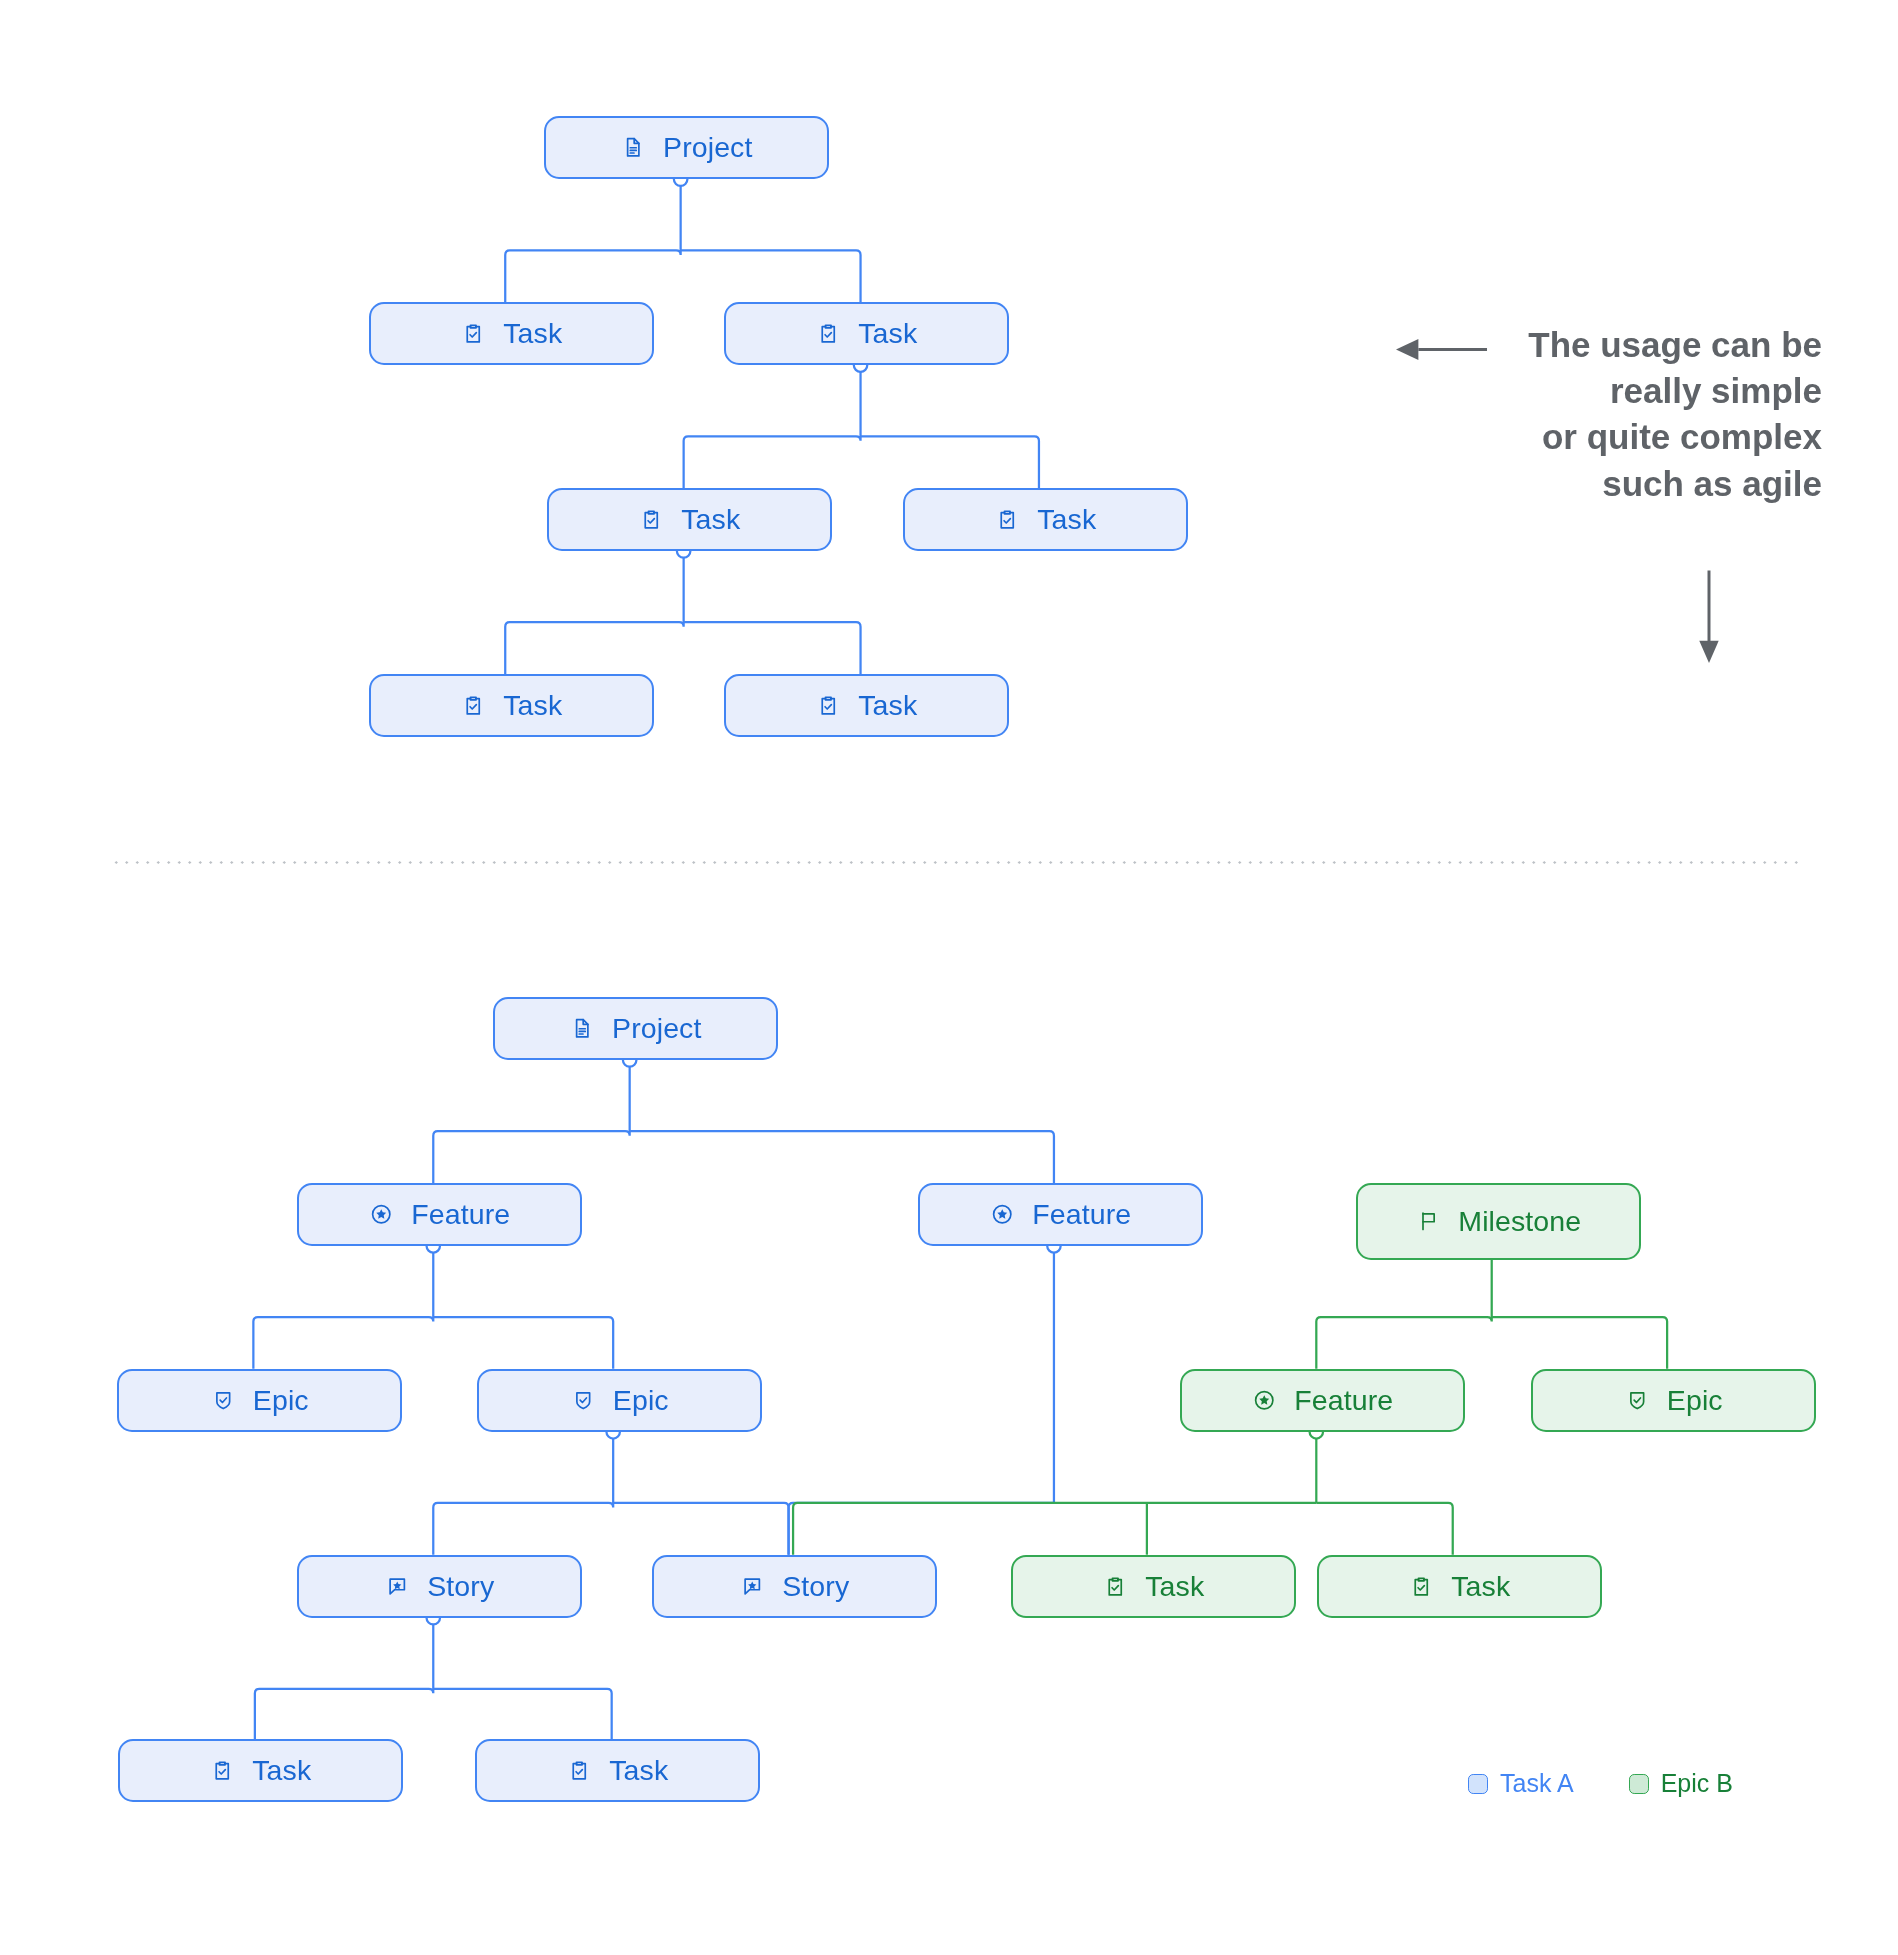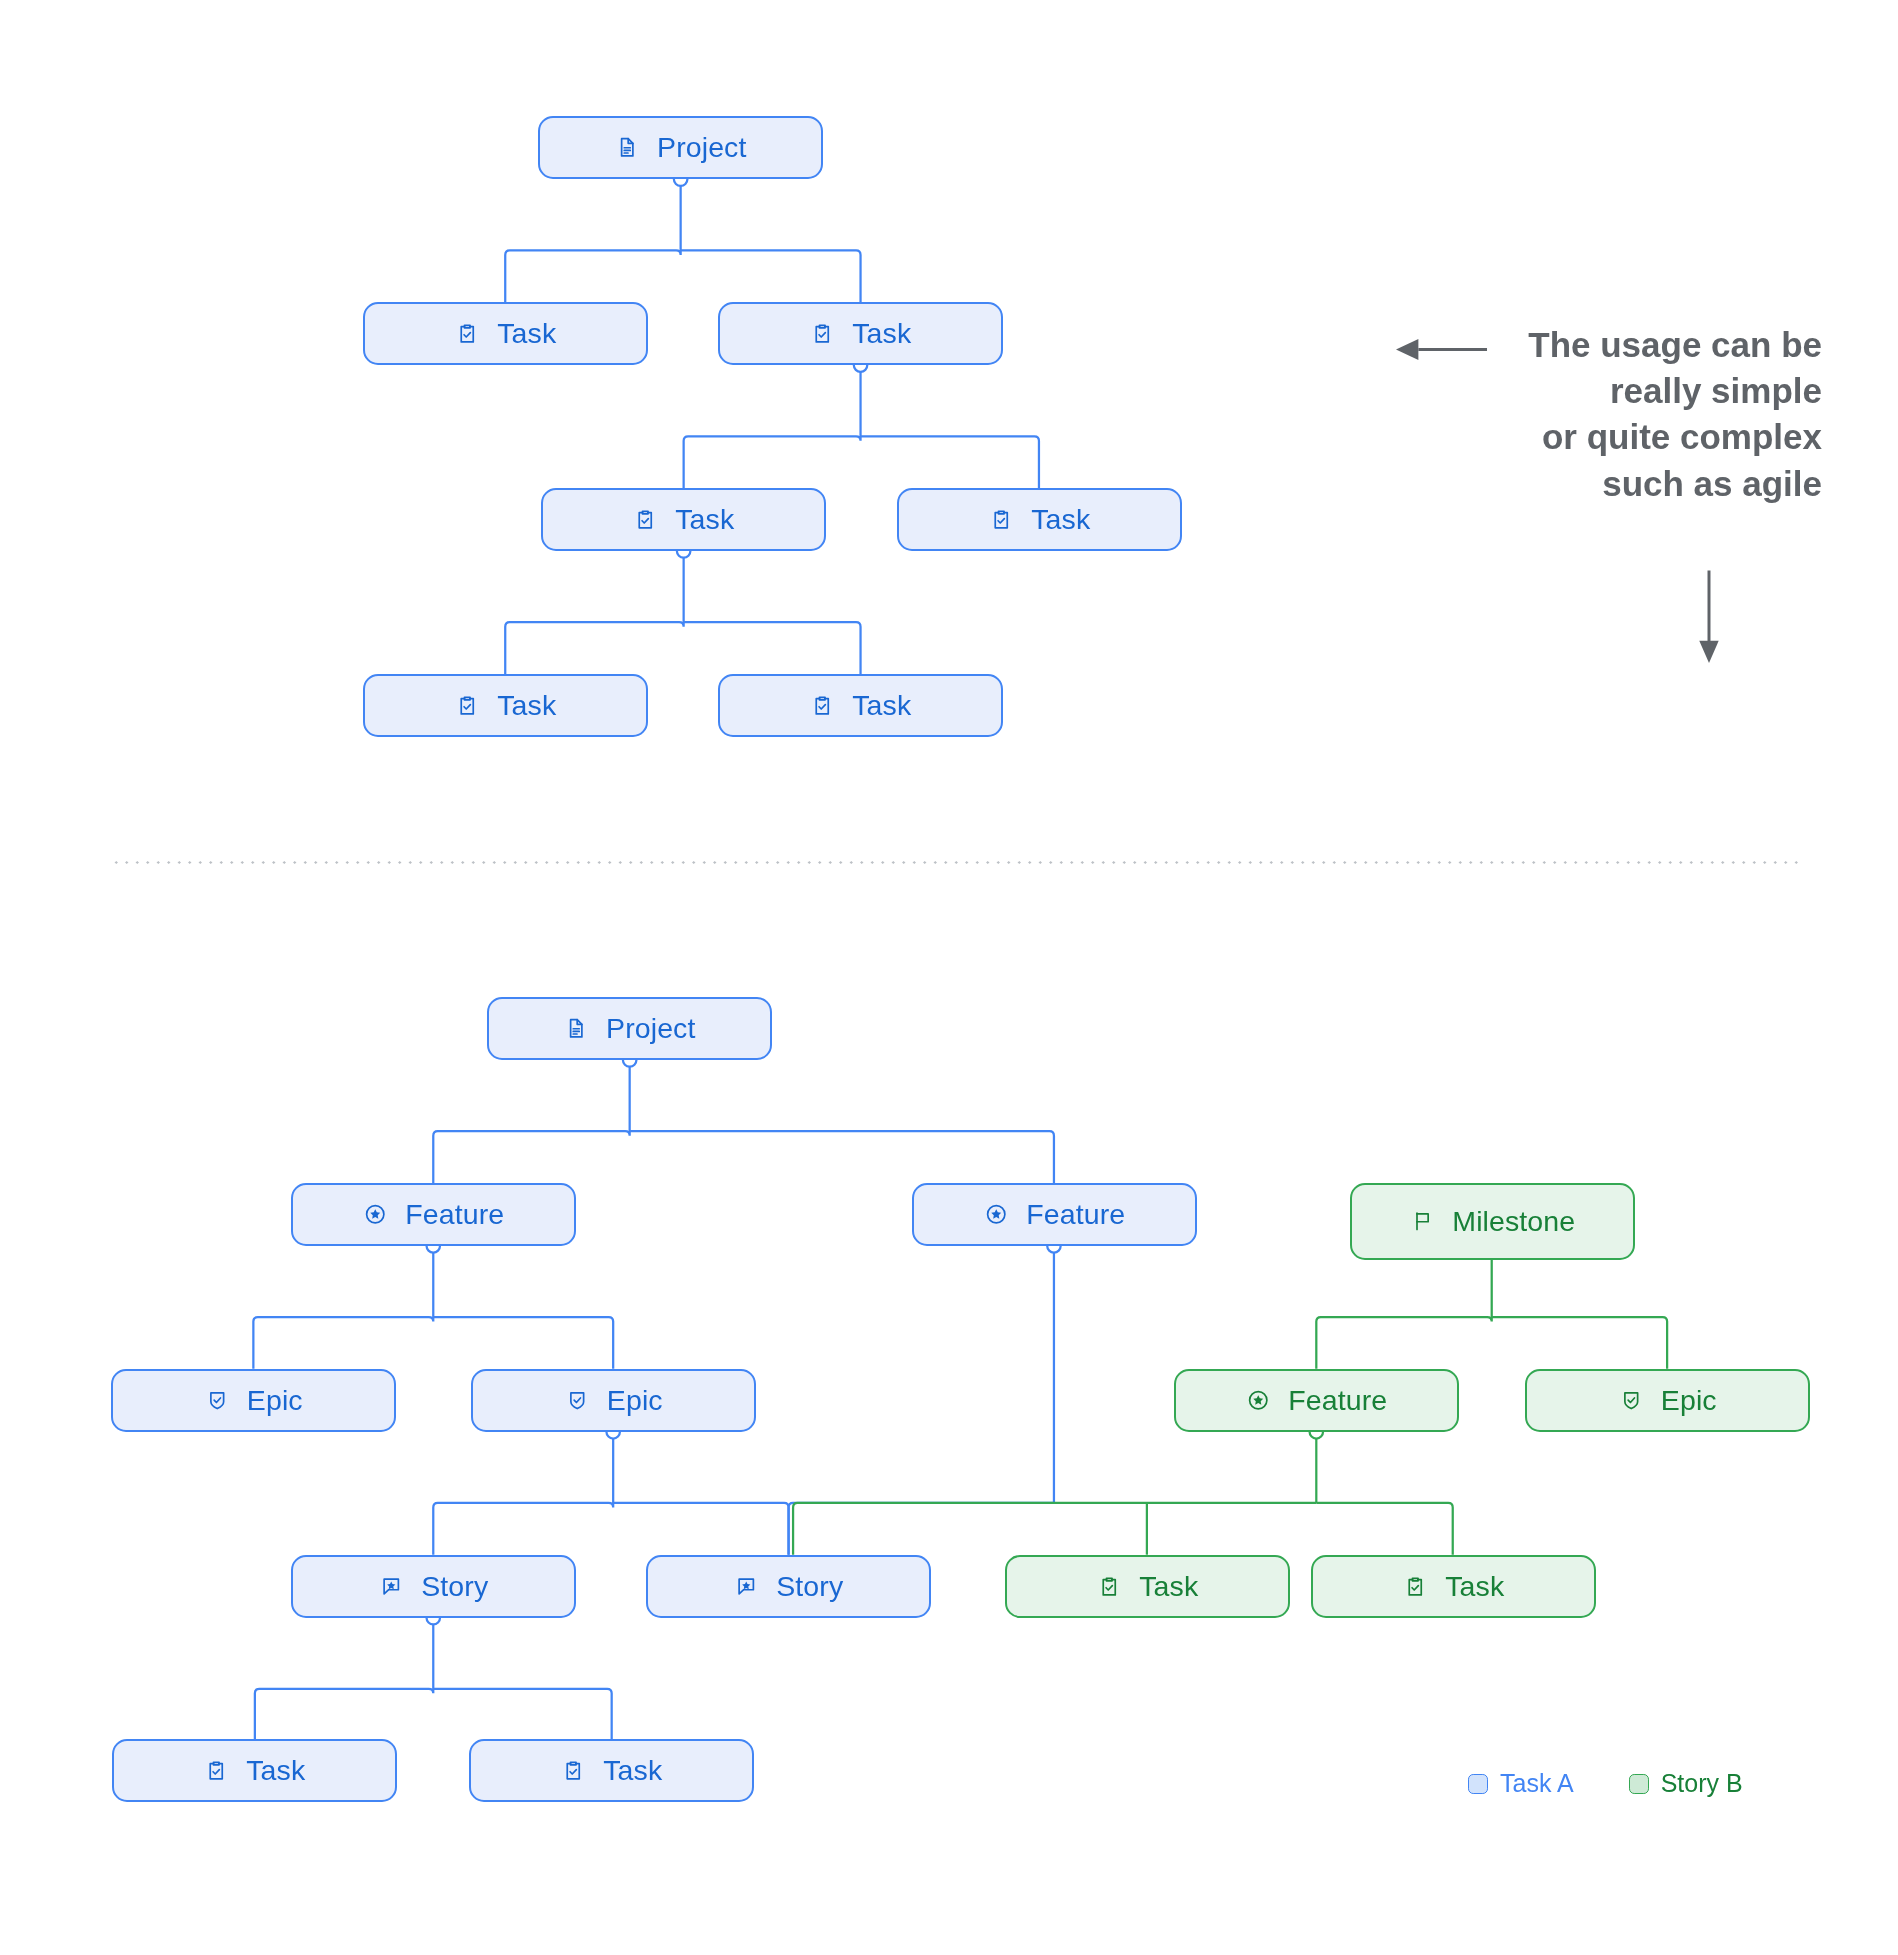--- a/index.html
+++ b/index.html
@@ -28,20 +28,21 @@
     display: flex;
     align-items: center;
     justify-content: center;
     gap: 17px;
     border-radius: 15px;
     border-width: 2.2px;
     border-style: solid;
     font-size: 28.5px;
     letter-spacing: 0.1px;
     white-space: nowrap;
+    margin-left: 6px;
   }
   .node .node-label { line-height: 1; }
   .node .node-icon {
     display: inline-flex;
     align-items: center;
     justify-content: center;
     width: 25.5px; height: 25.5px;
   }
   .node.team-a {
     background: #e8eefc;
@@ -374,18 +375,18 @@
 
   <div class="divider" style="left:111px; top:861px; width:1688px;"></div>
 
   <div class="legend" style="left:1468px; top:1769px;">
     <div class="legend-item team-a">
       <span class="legend-swatch"></span>
       <span class="legend-text">Task A</span>
     </div>
     <div class="legend-item team-b">
       <span class="legend-swatch"></span>
-      <span class="legend-text">Story B</span>
+      <span class="legend-text">Epic B</span>
     </div>
   </div>
 
 </div>
 
 
 </body></html>

